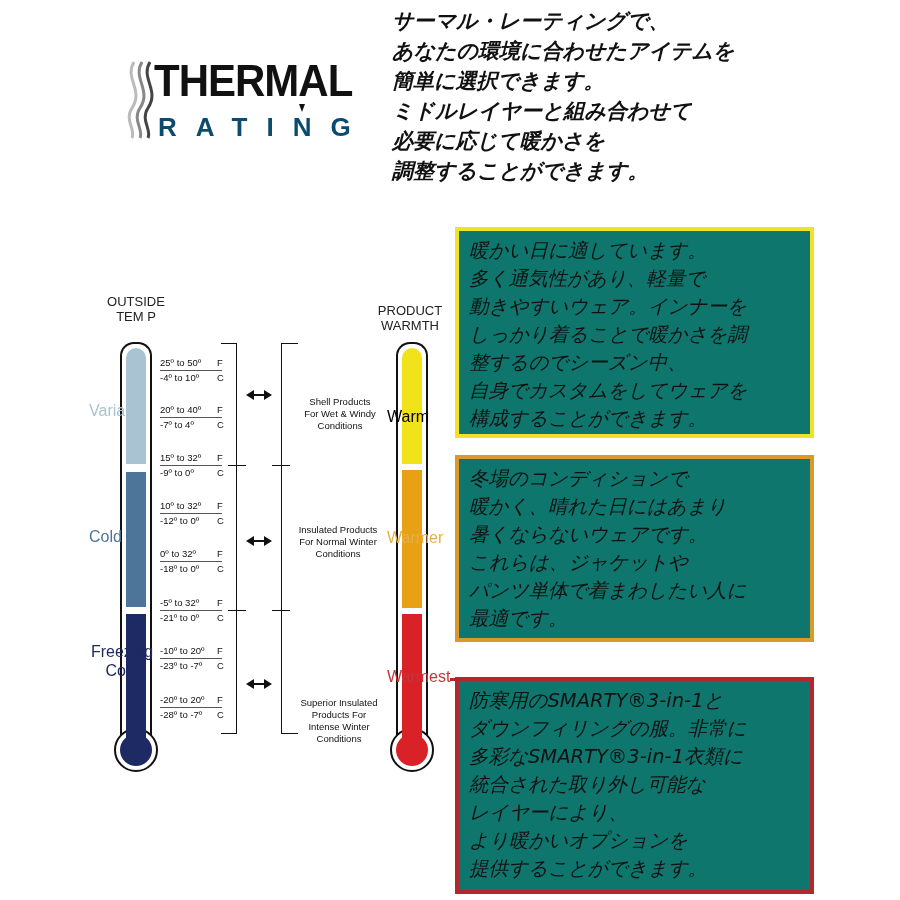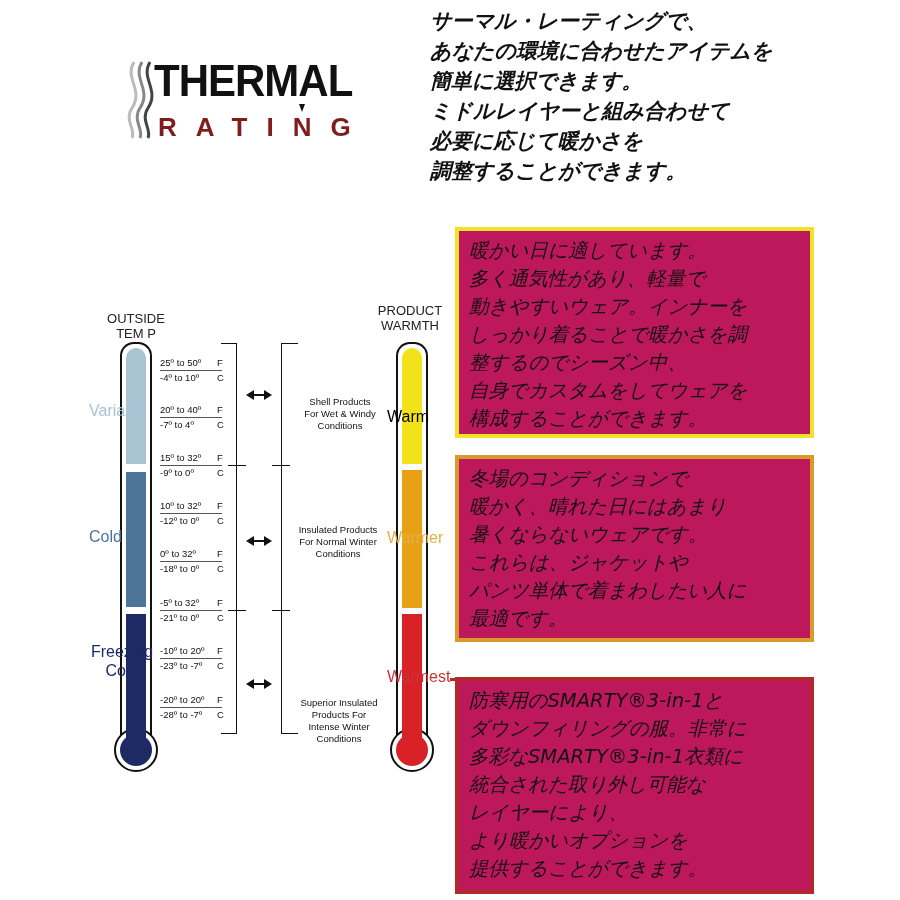--- a/index.html
+++ b/index.html
@@ -2,30 +2,30 @@
 <html><head>
 <meta charset="utf-8">
 <style>
   html, body { margin:0; padding:0; background:#ffffff; }
   body { width:900px; height:900px; position:relative; overflow:hidden; font-family:"DejaVu Sans", sans-serif; color:#111; }
   .abs { position:absolute; }
 
   
   .logo-waves { left:122px; top:60px; width:38px; height:80px; }
   .logo-thermal { left:154px; top:58px; font-family:"Liberation Sans", sans-serif; font-weight:900; font-size:42px; letter-spacing:-1px; line-height:46px; color:#111; transform:scaleY(1.05); }
-  .logo-rating { left:158px; top:112px; font-family:"Liberation Sans", sans-serif; font-weight:700; font-size:26px; letter-spacing:19px; line-height:30px; color:#7f1d1d; }
+  .logo-rating { left:158px; top:112px; font-family:"Liberation Sans", sans-serif; font-weight:700; font-size:26px; letter-spacing:19px; line-height:30px; color:#0c4a6e; }
   .logo-tick { left:299px; top:104px; width:0; height:0; border-left:3px solid transparent; border-right:3px solid transparent; border-top:8px solid #111; }
 
   
   .intro { left:392px; top:6px; width:470px; font-family:"DejaVu Sans", sans-serif; font-weight:bold; font-style:italic; font-size:21px; line-height:30px; color:#111; }
-  .intro div { white-space:nowrap;margin-left:38px; }
+  .intro div { white-space:nowrap; }
 
   
   .hdr { font-family:"Liberation Sans", sans-serif; font-size:13px; line-height:15px; color:#222; text-align:center; }
-  .hdr-left { left:96px; top:311px; width:80px; }
+  .hdr-left { left:96px; top:294px; width:80px; }
   .hdr-right { left:360px; top:303px; width:100px; }
 
   
   .tube { border:2px solid #111; border-bottom:none; border-radius:14px 14px 0 0; background:#fff; box-sizing:border-box; }
   .bulb { border:2px solid #111; border-radius:50%; background:#fff; box-sizing:border-box; }
   .seg { position:absolute; }
 
   
   .rng { font-family:"Liberation Sans", sans-serif; font-size:9.5px; color:#111; line-height:12px; }
   .rng .f { display:block; border-bottom:1px solid #555; padding-bottom:1px; width:62px; white-space:nowrap; }
@@ -35,21 +35,21 @@
   
   .zone { font-family:"Liberation Sans", sans-serif; font-size:16px; line-height:18px; white-space:nowrap; }
 
   
   .vline { background:#111; width:1px; }
   .hline { background:#111; height:1px; }
 
   .desc { font-family:"Liberation Sans", sans-serif; font-size:9.5px; line-height:12px; text-align:center; color:#111; }
 
   
-  .box { box-sizing:border-box; background:#be185d; padding:6px 8px 0 10px; font-family:"DejaVu Sans", sans-serif; font-style:italic; font-size:19.5px; line-height:28px; color:#111; }
+  .box { box-sizing:border-box; background:#0f766e; padding:6px 8px 0 10px; font-family:"DejaVu Sans", sans-serif; font-style:italic; font-size:19.5px; line-height:28px; color:#111; }
   .box div { white-space:nowrap; }
 </style>
 </head>
 <body>
 
 <svg class="abs logo-waves" viewBox="0 0 38 80">
   <path d="M12 2 C2 18, 22 30, 10 48 C2 60, 14 70, 10 78" stroke="#bbb" stroke-width="3" fill="none"></path>
   <path d="M20 2 C10 18, 30 30, 18 48 C10 60, 22 70, 18 78" stroke="#888" stroke-width="3" fill="none"></path>
   <path d="M28 2 C18 18, 38 30, 26 48 C18 60, 30 70, 26 78" stroke="#444" stroke-width="3" fill="none"></path>
 </svg>

